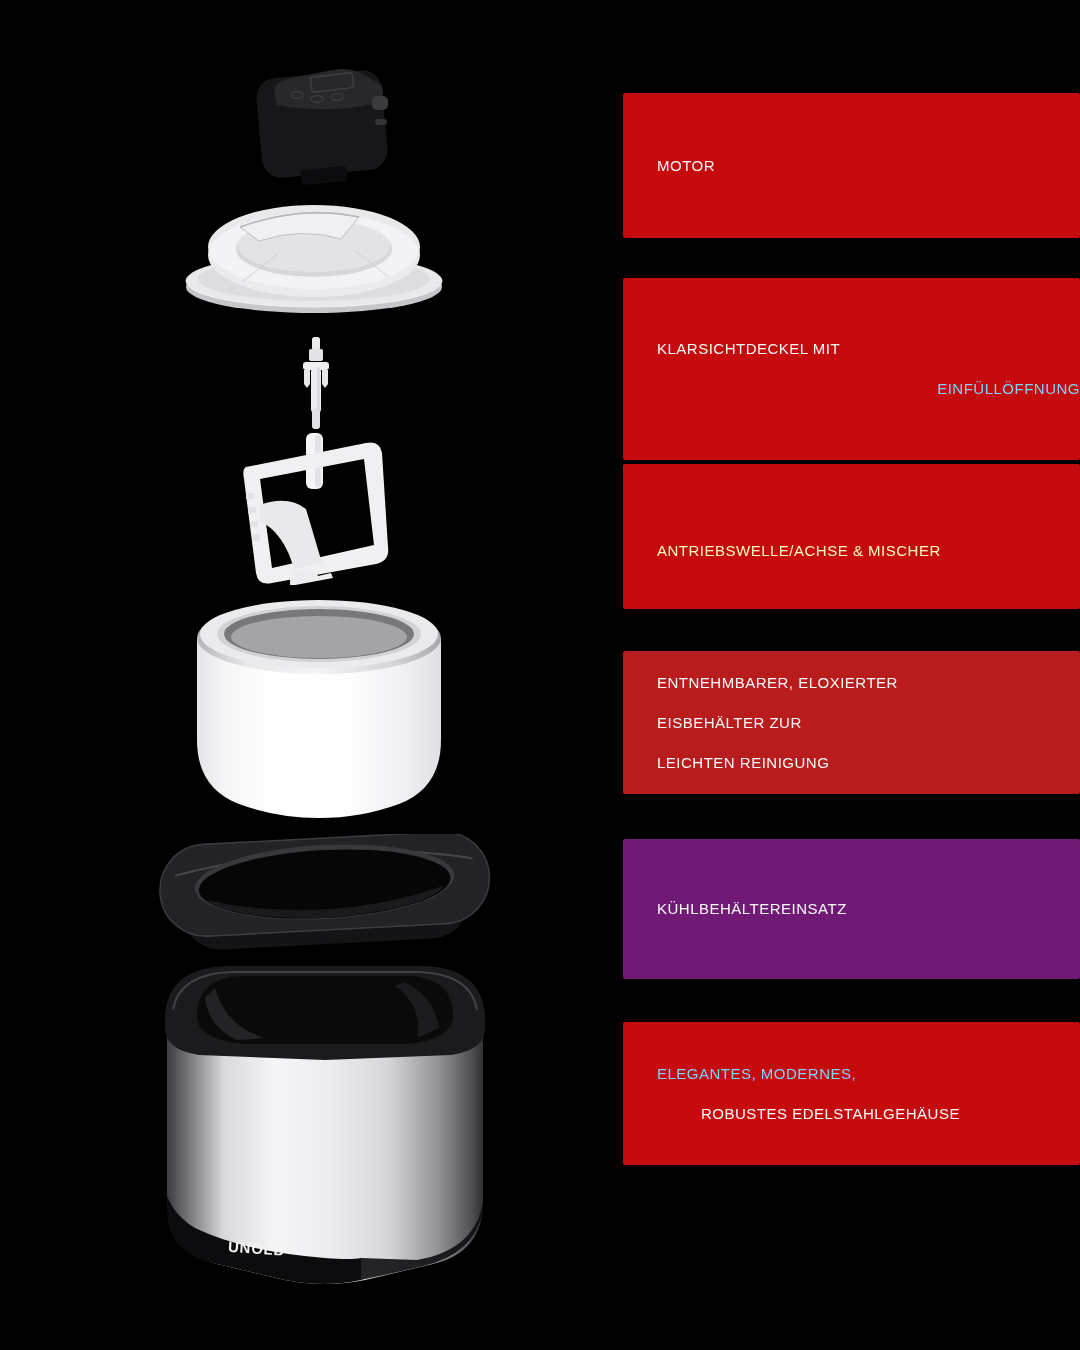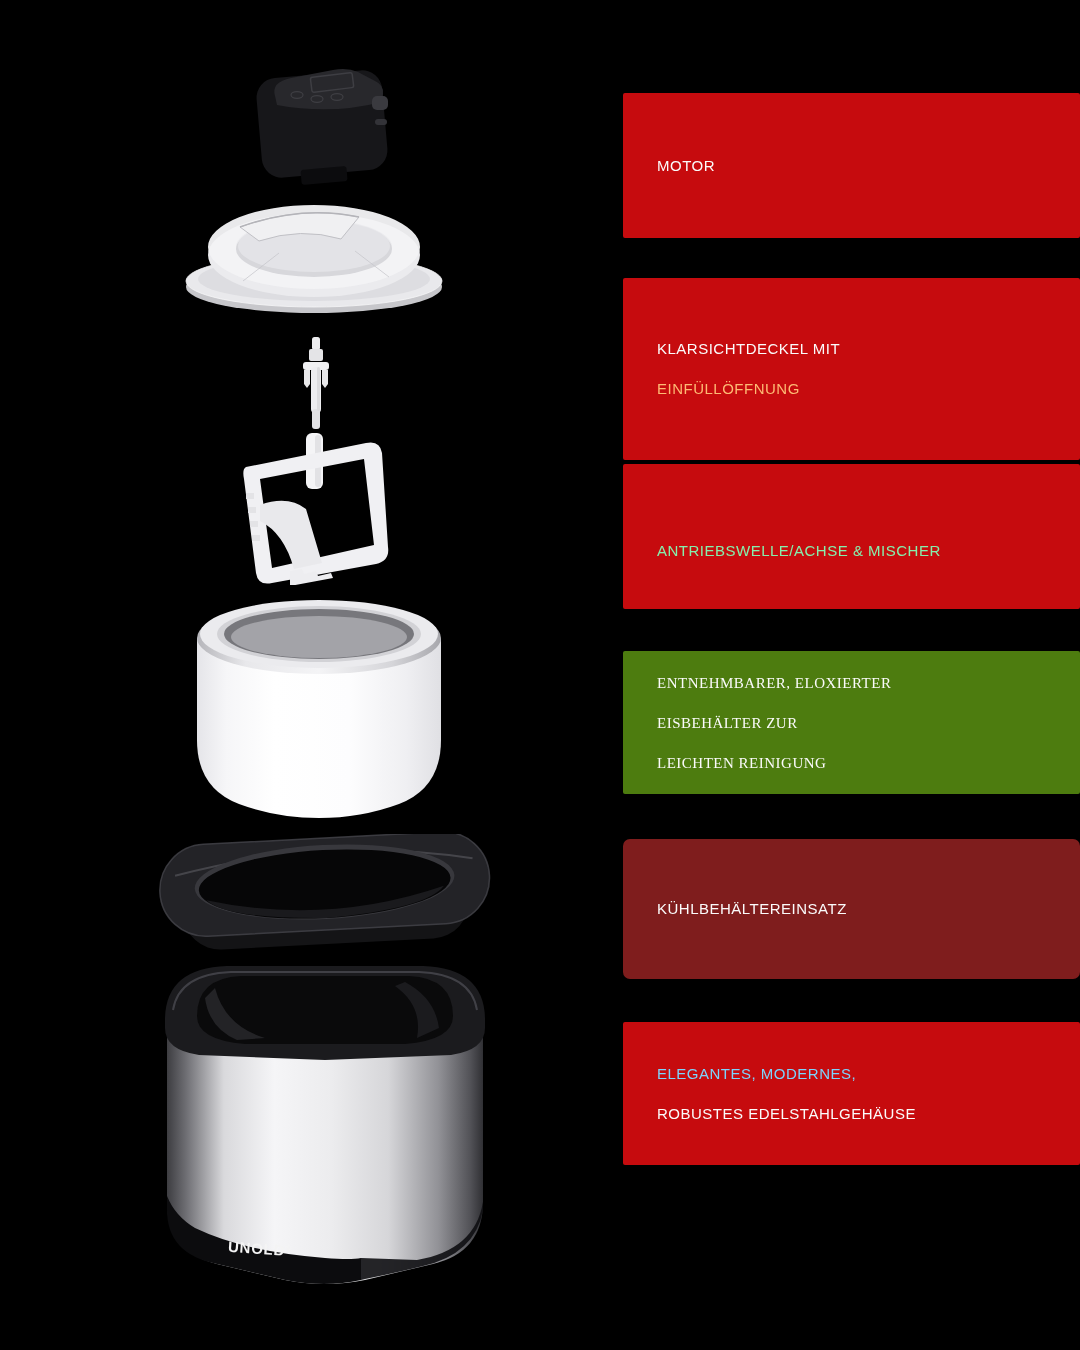--- a/index.html
+++ b/index.html
@@ -171,35 +171,35 @@
   </div>
 
   <span class="brand-logo"><span>UNOLD</span><sup>®</sup></span>
 
   <div class="label-box box-1" style="background: rgb(198, 11, 14);">
     <div class="label-line" style="color: rgb(251, 251, 251);">MOTOR</div>
   </div>
 
   <div class="label-box box-2" style="background: rgb(198, 11, 14);">
     <div class="label-line" style="color: rgb(251, 251, 251);">KLARSICHTDECKEL MIT</div>
-    <div class="label-line" style="color: #fdba74;">EINFÜLLÖFFNUNG</div>
+    <div class="label-line" style="color: #7dd3fc; text-align: right;">EINFÜLLÖFFNUNG</div>
   </div>
 
   <div class="label-box box-3" style="background: rgb(198, 11, 14);">
-    <div class="label-line" style="color: #86efac; margin-top: 29px;">ANTRIEBSWELLE/ACHSE &amp; MISCHER</div>
-  </div>
-
-  <div class="label-box box-4" style="background: #4d7c0f; font-family: Liberation Serif, serif;">
+    <div class="label-line" style="color: #fef9c3; margin-top: 29px;">ANTRIEBSWELLE/ACHSE &amp; MISCHER</div>
+  </div>
+
+  <div class="label-box box-4" style="background: #b91c1c;">
     <div class="label-line" style="color: rgb(251, 251, 251);">ENTNEHMBARER, ELOXIERTER</div>
     <div class="label-line" style="color: rgb(251, 251, 251);">EISBEHÄLTER ZUR</div>
     <div class="label-line" style="color: rgb(251, 251, 251);">LEICHTEN REINIGUNG</div>
   </div>
 
-  <div class="label-box box-5" style="background: #7f1d1d; border-radius: 7px;">
+  <div class="label-box box-5" style="background: #701a75;">
     <div class="label-line" style="color: rgb(251, 251, 251);">KÜHLBEHÄLTEREINSATZ</div>
   </div>
 
   <div class="label-box box-6" style="background: rgb(198, 11, 14);">
     <div class="label-line" style="color: #7dd3fc;">ELEGANTES, MODERNES,</div>
-    <div class="label-line" style="color: rgb(251, 251, 251);">ROBUSTES EDELSTAHLGEHÄUSE</div>
+    <div class="label-line" style="color: rgb(251, 251, 251); margin-left: 44px;">ROBUSTES EDELSTAHLGEHÄUSE</div>
   </div>
 
 </div>
 
 </body></html>

